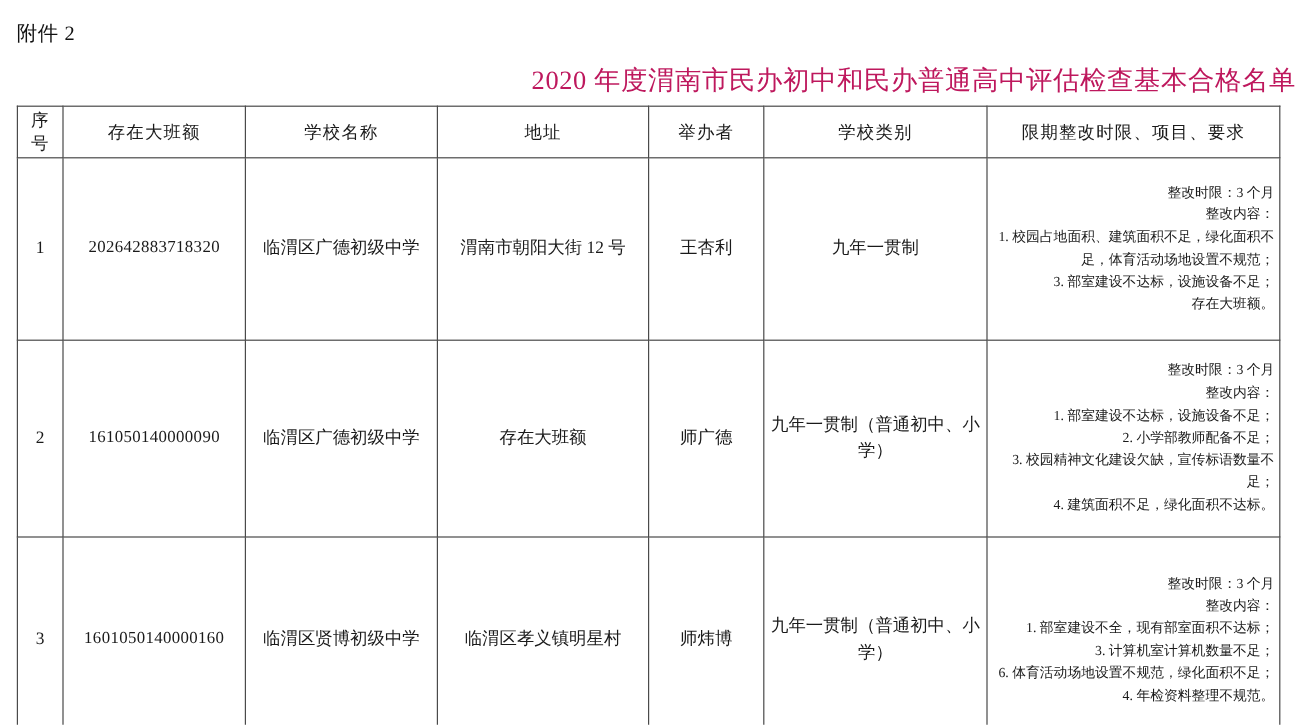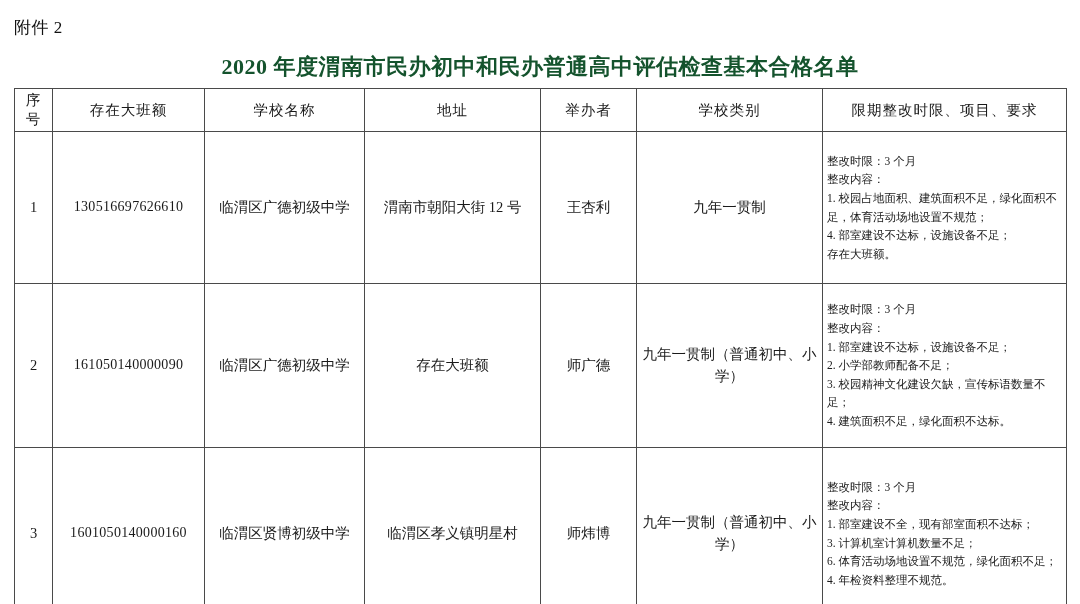--- a/index.html
+++ b/index.html
@@ -28,25 +28,25 @@
     font-size: 17px;
     font-family: "Liberation Serif", "DejaVu Serif", serif;
     color: #111;
     letter-spacing: 0.5px;
   }
   .doc-title {
     position: absolute;
     left: 0;
     right: 0;
     top: 52px;
-    text-align: center;
+    text-align: right;
     font-size: 22px;
-    font-weight: bold;
+    font-weight: normal;
     font-family: "Liberation Serif", "DejaVu Serif", serif;
-    color: #14532d;
+    color: #be185d;
     letter-spacing: 0.5px;
   }
   .table-wrap {
     position: absolute;
     left: 14px;
     top: 88px;
     width: 1052px;
   }
   table.main-table {
     border-collapse: collapse;
@@ -91,21 +91,21 @@
     letter-spacing: 0.3px;
     font-size: 14px;
   }
   td.cell-req {
     text-align: left;
     font-size: 11.5px;
     line-height: 1.62;
     padding: 6px 6px 6px 7px;
     vertical-align: top;
   }
-  .req-line { white-space: normal; }
+  .req-line { white-space: normal; text-align: right; }
   tr.row-1 td { height: 152px; }
   tr.row-2 td { height: 164px; }
   tr.row-3 td { height: 172px; }
 </style>
 </head>
 <body>
 
 <div class="page">
 
   <div class="attachment-label">附件 2</div>
@@ -130,30 +130,30 @@
           <th>学校名称</th>
           <th>地址</th>
           <th>举办者</th>
           <th>学校类别</th>
           <th>限期整改时限、项目、要求</th>
         </tr>
       </thead>
       <tbody>
         <tr class="row-1">
           <td class="cell-index">1</td>
-          <td class="cell-license">130516697626610</td>
+          <td class="cell-license">202642883718320</td>
           <td class="cell-school">临渭区广德初级中学</td>
           <td class="cell-address">渭南市朝阳大街 12 号</td>
           <td class="cell-founder">王杏利</td>
           <td class="cell-type">九年一贯制</td>
           <td class="cell-req">
             <div class="req-line">整改时限：3 个月</div>
             <div class="req-line">整改内容：</div>
             <div class="req-line">1. 校园占地面积、建筑面积不足，绿化面积不足，体育活动场地设置不规范；</div>
-            <div class="req-line">4. 部室建设不达标，设施设备不足；</div>
+            <div class="req-line">3. 部室建设不达标，设施设备不足；</div>
             <div class="req-line">存在大班额。</div>
           </td>
         </tr>
         <tr class="row-2">
           <td class="cell-index">2</td>
           <td class="cell-license">161050140000090</td>
           <td class="cell-school">临渭区广德初级中学</td>
           <td class="cell-address">存在大班额</td>
           <td class="cell-founder">师广德</td>
           <td class="cell-type">九年一贯制（普通初中、小学）</td>

